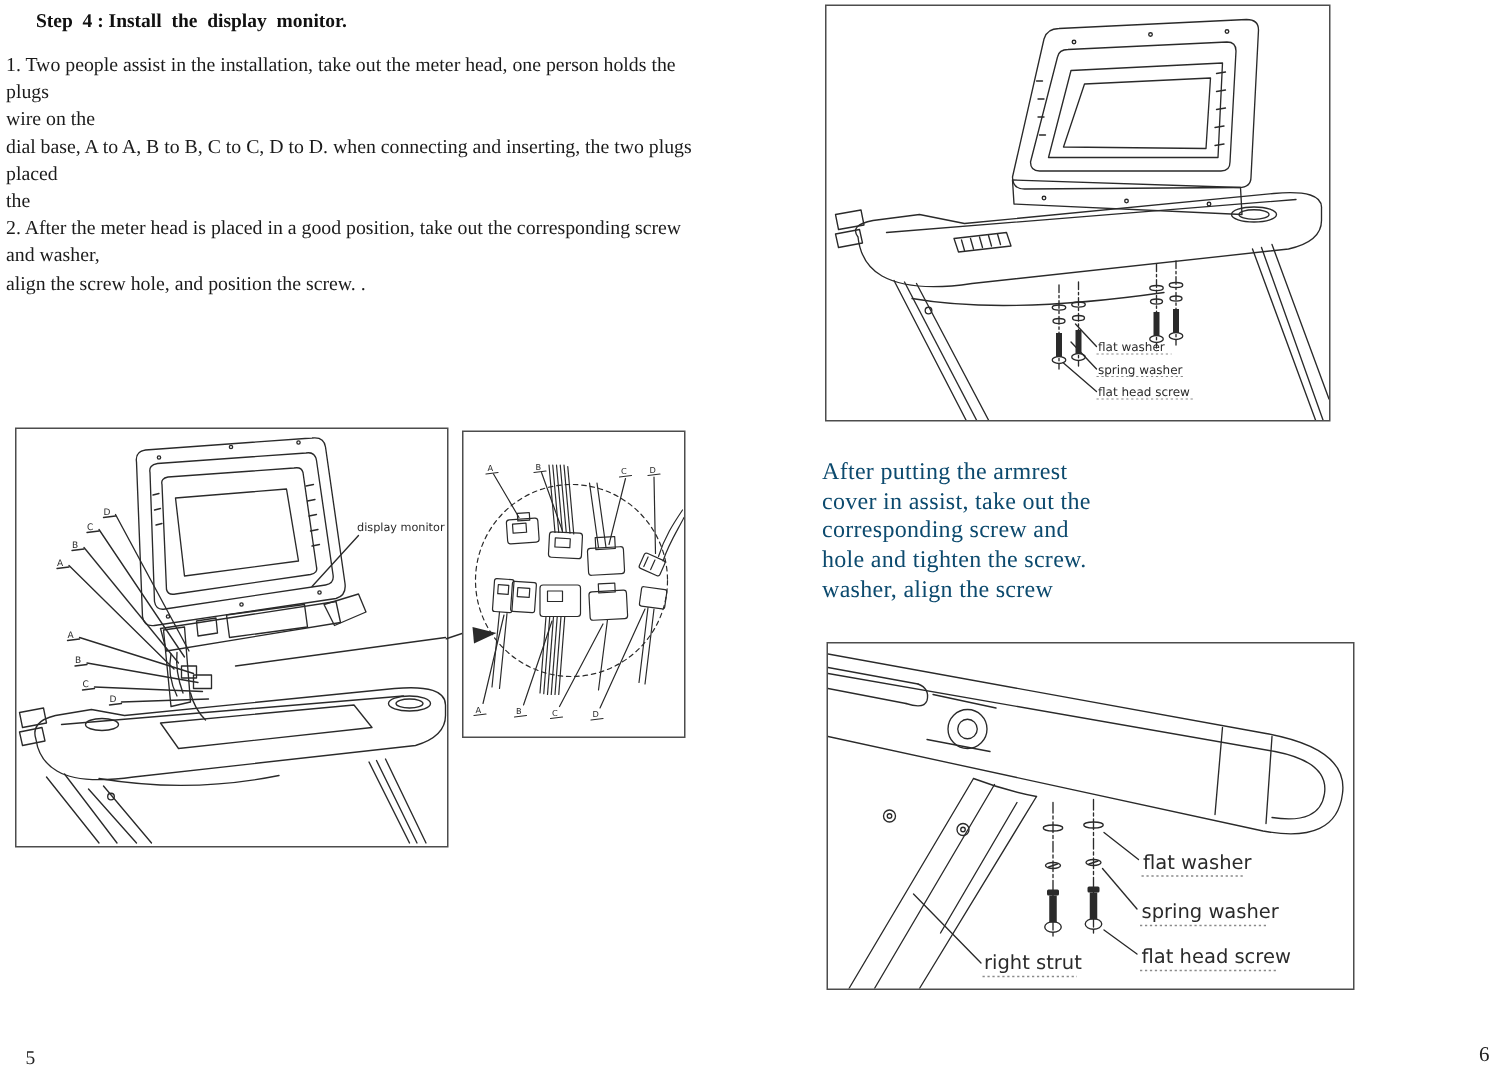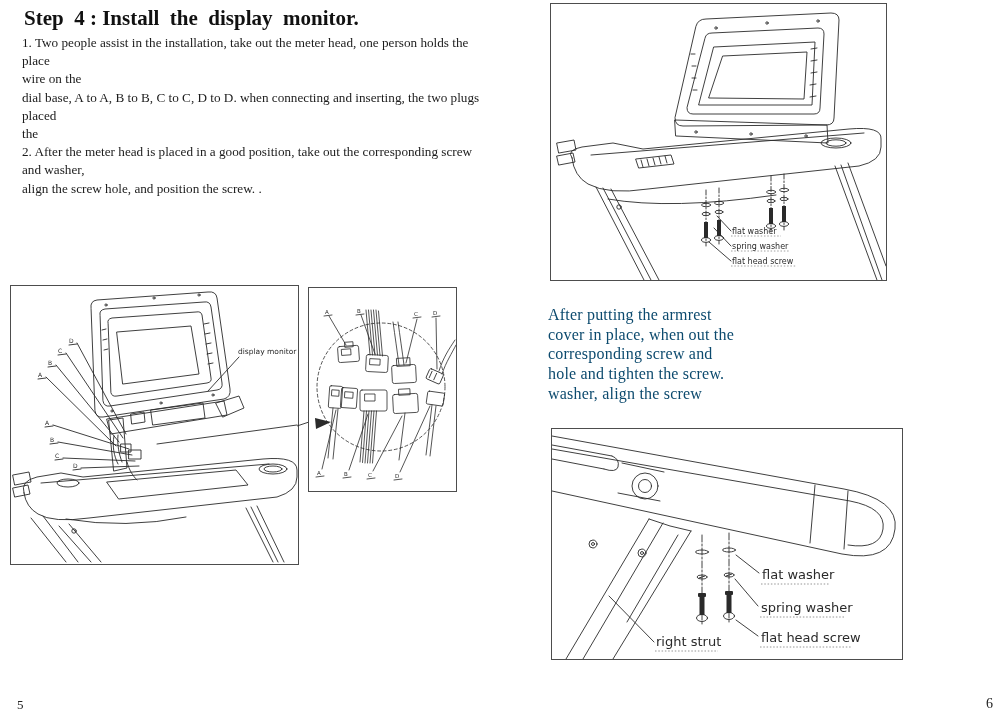--- a/index.html
+++ b/index.html
@@ -2,24 +2,24 @@
 <html><head>
 <meta charset="utf-8">
 <style>
   html,body{margin:0;padding:0;}
   body{
     width:1000px;height:722px;position:relative;background:#ffffff;
     font-family:"Liberation Serif", serif;color:#1b1b1b;overflow:hidden;
   }
   .abs{position:absolute;}
   .step-heading{
-    left:24px;top:6px;font-size:21px;font-weight:bold;white-space:pre;
+    left:24px;top:6px;font-size:13px;font-weight:bold;white-space:pre;
     color:#111;
   }
-  .body-text{left:22px;top:34px;width:480px;font-size:13.2px;line-height:18.2px;}
+  .body-text{left:4px;top:34px;width:480px;font-size:13.2px;line-height:18.2px;}
   .body-text .text-line{white-space:pre;}
   .figure-box{border:1px solid #4d4d4d;background:#fff;}
   #fig1{left:10px;top:285px;width:287px;height:278px;}
   #fig-link{left:297px;top:418px;width:12px;height:14px;}
   #fig2{left:308px;top:287px;width:147px;height:203px;}
   #fig3{left:550px;top:3px;width:335px;height:276px;}
   #fig4{left:551px;top:428px;width:350px;height:230px;}
   .note{left:548px;top:305px;font-size:16px;line-height:19.7px;letter-spacing:0.2px;color:#0c4a6e;}
   .note .text-line{white-space:pre;}
   .page-num{font-size:13px;color:#222;}
@@ -32,21 +32,21 @@
   .lbl-sm{font-size:8px;}
   .lbl-lg{font-size:13px;}
 </style>
 </head>
 <body>
 
 <div class="abs step-heading">Step  4 : Install  the  display  monitor.</div>
 
 <div class="abs body-text">
   <div class="text-line">1. Two people assist in the installation, take out the meter head, one person holds the</div>
-  <div class="text-line">place</div>
+  <div class="text-line">plugs</div>
   <div class="text-line">wire on the</div>
   <div class="text-line">dial base, A to A, B to B, C to C, D to D. when connecting and inserting, the two plugs</div>
   <div class="text-line">placed</div>
   <div class="text-line">the</div>
   <div class="text-line">2. After the meter head is placed in a good position, take out the corresponding screw</div>
   <div class="text-line">and washer,</div>
   <div class="text-line">align the screw hole, and position the screw. .</div>
 </div>
 
 <svg id="fig1" class="abs figure-box" viewBox="0 0 287 278" width="287" height="278">
@@ -304,21 +304,21 @@
     <path d="M 180,247 L 238,247" fill="none"></path>
     <path d="M 180,262 L 246,262" fill="none"></path>
   </g>
   <text class="lbl-sm" x="181" y="230">flat washer</text>
   <text class="lbl-sm" x="181" y="245">spring washer</text>
   <text class="lbl-sm" x="181" y="260">flat head screw</text>
 </svg>
 
 <div class="abs note">
   <div class="text-line">After putting the armrest</div>
-  <div class="text-line">cover in place, when out the</div>
+  <div class="text-line">cover in assist, take out the</div>
   <div class="text-line">corresponding screw and</div>
   <div class="text-line">hole and tighten the screw.</div>
   <div class="text-line">washer, align the screw</div>
 </div>
 
 <svg id="fig4" class="abs figure-box" viewBox="0 0 350 230" width="350" height="230">
   <g fill="none" stroke="#2a2a2a" stroke-width="0.9" stroke-linejoin="round" stroke-linecap="round">
 
     <path d="M 0,7 L 292,60 Q 347,70 343,100 Q 339,134 290,125 L 0,62"></path>
     <path d="M 0,20 L 298,72 Q 334,79 331,100 Q 328,121 296,116"></path>

